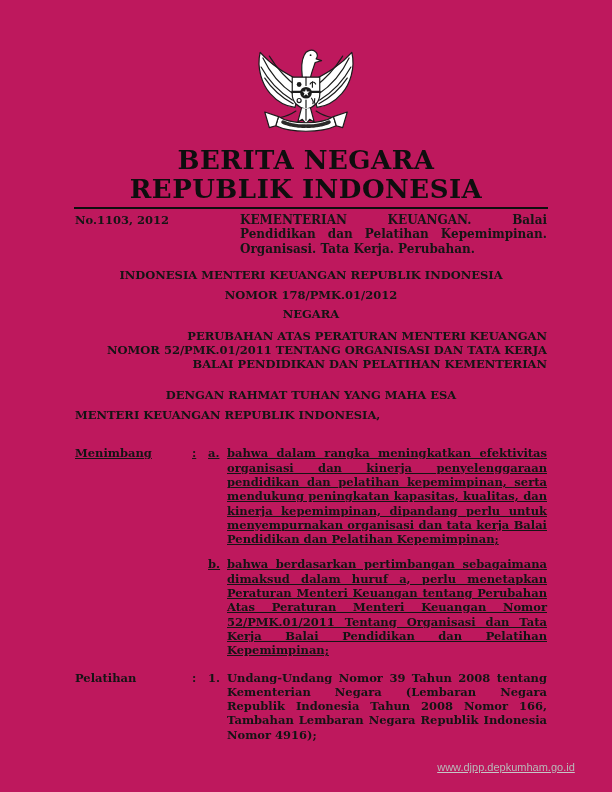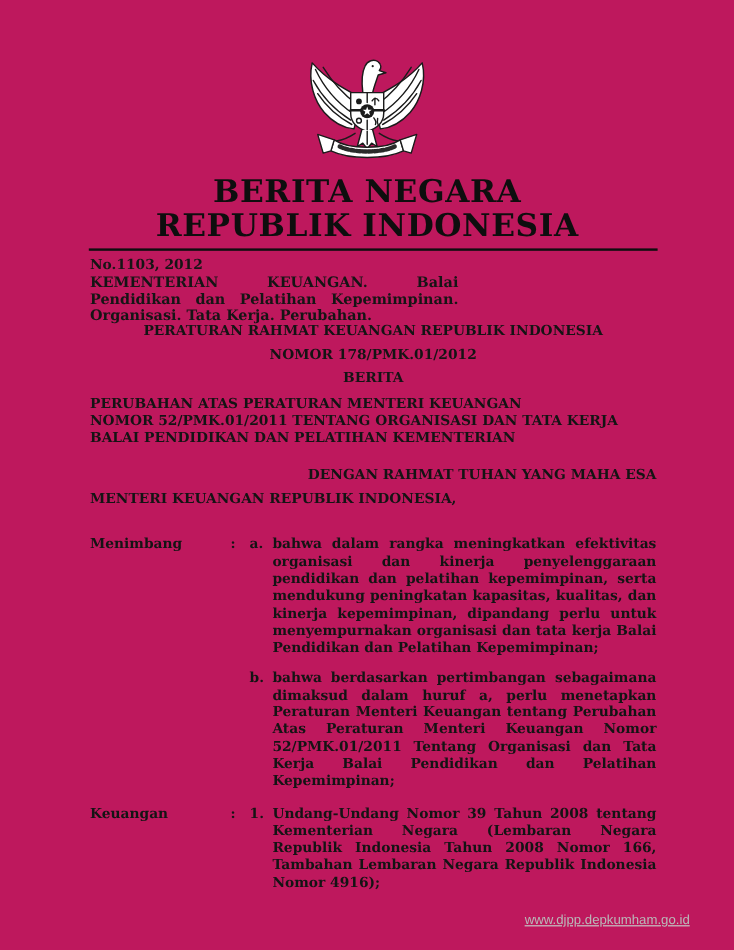--- a/index.html
+++ b/index.html
@@ -15,37 +15,37 @@
   .emblem { position:absolute; top:42px; left:50%; margin-left:-55px; width:110px; height:96px; }
   .emblem svg { width:100%; height:100%; }
 
   
   .masthead {
     position:absolute; top:146px; left:0; width:612px; text-align:center;
     font-weight:700; font-size:26px; line-height:29px; letter-spacing:0.5px; color:#0e0e0e;
   }
   .masthead-rule { position:absolute; top:207px; left:74px; width:474px; height:2.2px; background:#0e0e0e; }
 
-  .gazette-row { position:absolute; top:213px; left:75px; width:472px; display:flex; justify-content:space-between;flex-direction:column; }
+  .gazette-row { position:absolute; top:213px; left:75px; width:472px; display:flex; justify-content:space-between; }
   .gazette-no { font-weight:700; font-size:11.5px; line-height:14.5px; white-space:nowrap; }
   .gazette-abstract { width:307px; font-weight:700; font-size:12px; line-height:14.3px; text-align:justify; }
 
   
   .content {
     position:absolute; top:266px; left:75px; width:472px;
     font-weight:700; font-size:11.5px; line-height:14.3px; color:#141414;
   }
   .tb-primary .tline { text-align:center; line-height:19.5px; }
   .tb-subject { margin-top:4px; }
-  .tb-subject .tline { text-align:left; line-height:14.3px; }
-  .invocation { margin-top:14px; text-align:right; line-height:20px; }
+  .tb-subject .tline { text-align:right; line-height:14.3px; }
+  .invocation { margin-top:14px; text-align:center; line-height:20px; }
   .authority  { line-height:20px; }
 
   .section { display:flex; align-items:flex-start; }
-  .section-considering { margin-top:21px; }
+  .section-considering { margin-top:21px;text-decoration:underline; }
   .section-recalling  { margin-top:13px; }
   .sec-label { width:117px; }
   .sec-colon { width:16px; }
   .sec-items { flex:1; }
   .item { display:flex; margin-bottom:11px; }
   .item:last-child { margin-bottom:0; }
   .item-marker { width:19px; }
   .item-text { flex:1; text-align:justify; }
 
   
@@ -123,23 +123,23 @@
   <div class="masthead-rule"></div>
 
   <div class="gazette-row">
     <div class="gazette-no">No.1103, 2012</div>
     <div class="gazette-abstract">KEMENTERIAN KEUANGAN. Balai Pendidikan dan Pelatihan Kepemimpinan. Organisasi. Tata Kerja. Perubahan.</div>
   </div>
 
   <div class="content">
 
     <div class="tb-primary">
-      <div class="tline">PERATURAN RAHMAT KEUANGAN REPUBLIK INDONESIA</div>
+      <div class="tline">INDONESIA MENTERI KEUANGAN REPUBLIK INDONESIA</div>
       <div class="tline">NOMOR 178/PMK.01/2012</div>
-      <div class="tline">BERITA</div>
+      <div class="tline">NEGARA</div>
     </div>
 
     <div class="tb-subject">
       <div class="tline">PERUBAHAN ATAS PERATURAN MENTERI KEUANGAN</div>
       <div class="tline">NOMOR 52/PMK.01/2011 TENTANG ORGANISASI DAN TATA KERJA</div>
       <div class="tline">BALAI PENDIDIKAN DAN PELATIHAN KEMENTERIAN</div>
     </div>
 
     <div class="invocation">DENGAN RAHMAT TUHAN YANG MAHA ESA</div>
     <div class="authority">MENTERI KEUANGAN REPUBLIK INDONESIA,</div>
@@ -153,21 +153,21 @@
           <div class="item-text">bahwa dalam rangka meningkatkan efektivitas organisasi dan kinerja penyelenggaraan pendidikan dan pelatihan kepemimpinan, serta mendukung peningkatan kapasitas, kualitas, dan kinerja kepemimpinan, dipandang perlu untuk menyempurnakan organisasi dan tata kerja Balai Pendidikan dan Pelatihan Kepemimpinan;</div>
         </div>
         <div class="item">
           <div class="item-marker">b.</div>
           <div class="item-text">bahwa berdasarkan pertimbangan sebagaimana dimaksud dalam huruf a, perlu menetapkan Peraturan Menteri Keuangan tentang Perubahan Atas Peraturan Menteri Keuangan Nomor 52/PMK.01/2011 Tentang Organisasi dan Tata Kerja Balai Pendidikan dan Pelatihan Kepemimpinan;</div>
         </div>
       </div>
     </div>
 
     <div class="section section-recalling">
-      <div class="sec-label">Keuangan</div>
+      <div class="sec-label">Pelatihan</div>
       <div class="sec-colon">:</div>
       <div class="sec-items">
         <div class="item">
           <div class="item-marker">1.</div>
           <div class="item-text">Undang-Undang Nomor 39 Tahun 2008 tentang Kementerian Negara (Lembaran Negara Republik Indonesia Tahun 2008 Nomor 166, Tambahan Lembaran Negara Republik Indonesia Nomor 4916);</div>
         </div>
       </div>
     </div>
 
   </div>

